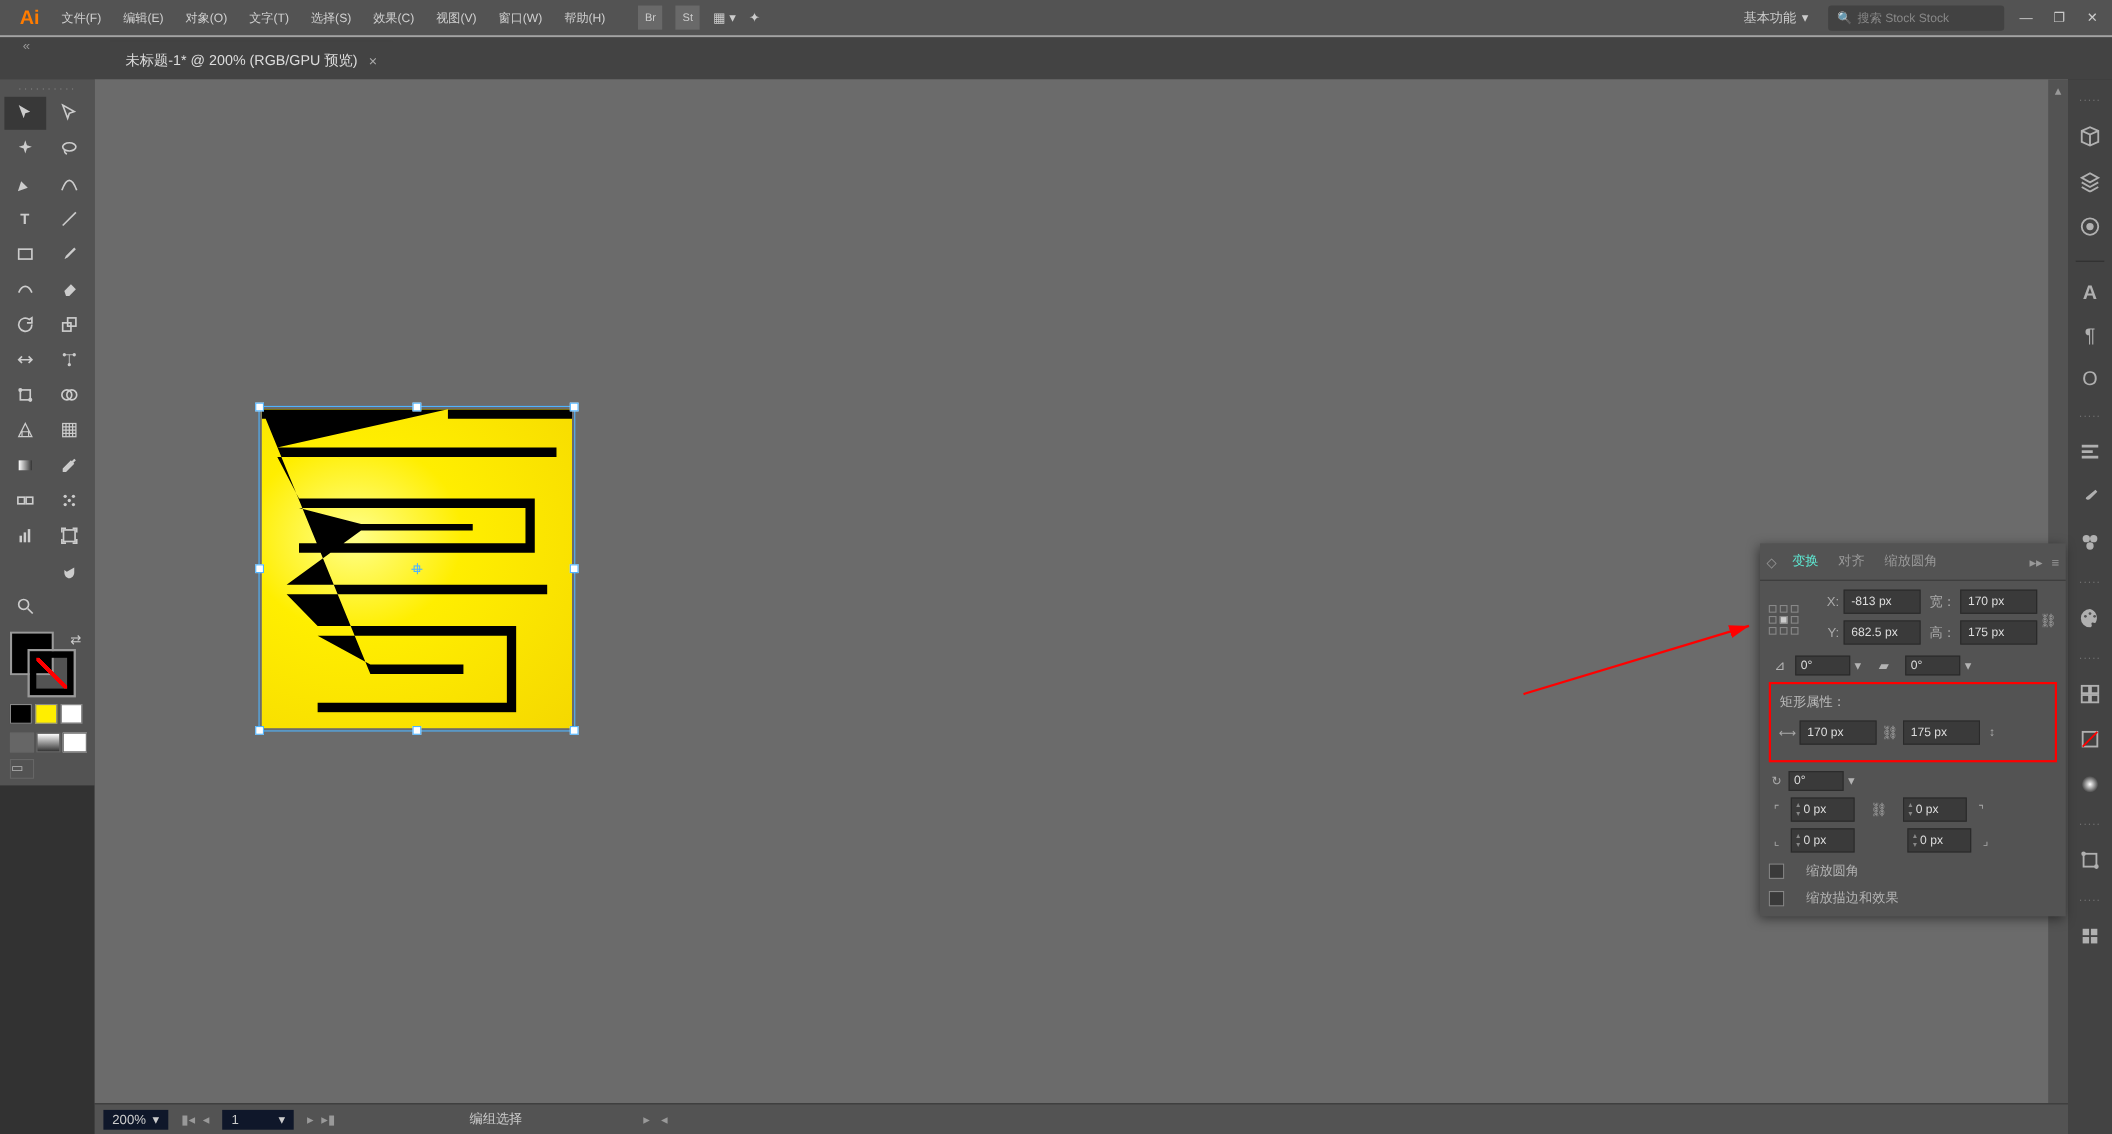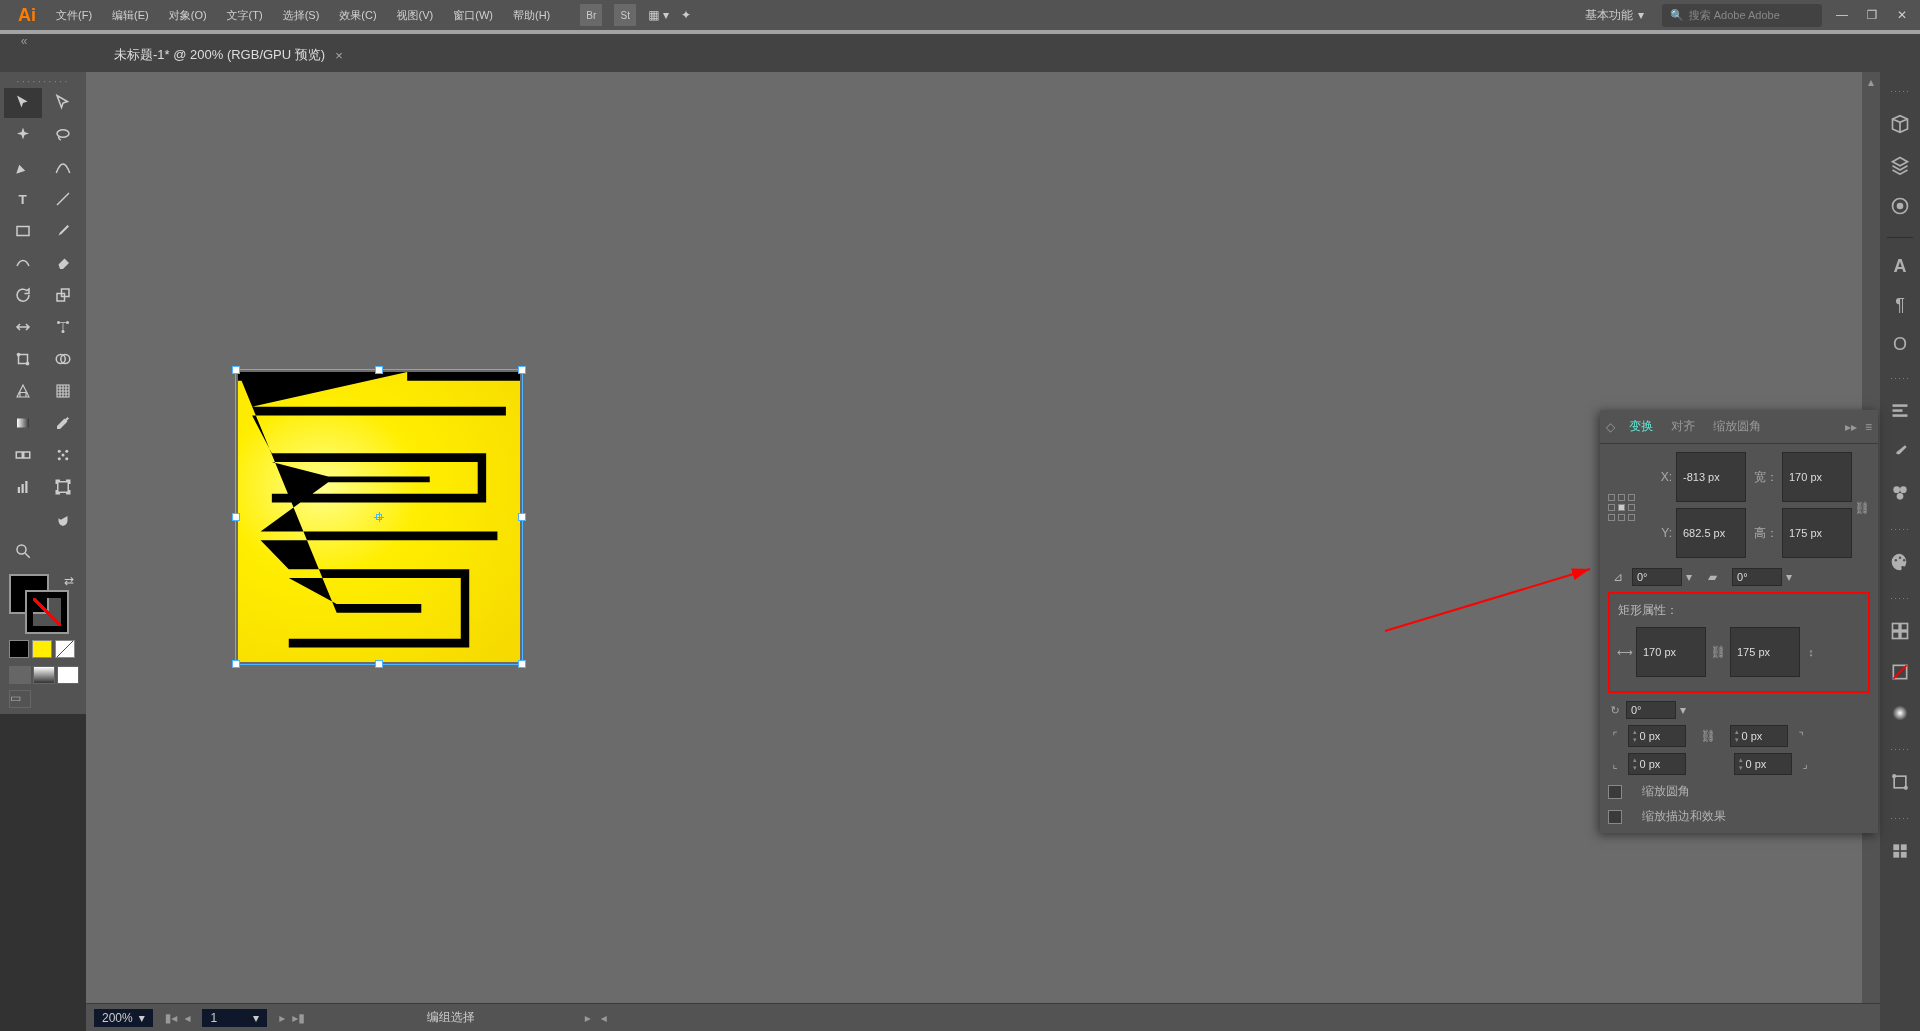--- a/index.html
+++ b/index.html
@@ -1,19 +1,19 @@
 <!DOCTYPE html>
 <html><head>
   <meta charset="utf-8">
   <style>
     * { margin: 0; padding: 0; box-sizing: border-box; }
     body { font-family: "Microsoft YaHei", sans-serif; background: #323232; color: #b3b3b3; font-size: 12px; overflow: hidden; width: 1920px; height: 1031px; user-select: none; }
     
     
-    .top-bar { background: #535353; height: 34px; display: flex; align-items: center; padding: 0 8px; border-bottom: 4px solid #a3a3a3; }
+    .top-bar { background: #535353; height: 34px; display: flex; align-items: center; padding: 0 8px; border-bottom: 2px solid #a3a3a3; }
     .ai-logo { color: #ff7c00; font-weight: bold; font-size: 18px; padding: 0 10px; font-family: Arial; }
     .menu-item { padding: 0 10px; cursor: pointer; color: #d0d0d0; font-size: 11px; height: 34px; display: flex; align-items: center; }
     .top-icons { display: flex; align-items: center; gap: 12px; margin-left: 20px; }
     .top-icon { width: 22px; height: 22px; background: #696969; display: flex; align-items: center; justify-content: center; font-size: 10px; color: #ccc; }
     .top-right { margin-left: auto; display: flex; align-items: center; gap: 10px; text-align: center; }
     .workspace-sel { display: flex; align-items: center; gap: 5px; padding: 3px 8px; color: #ccc; }
     .search-box { background: #424242; padding: 4px 8px; border-radius: 3px; display: flex; align-items: center; gap: 5px; width: 160px; color: #888; font-size: 11px; }
     .win-ctrl { width: 20px; height: 14px; display: flex; align-items: center; justify-content: center; color: #ccc; cursor: pointer; }
     
     
@@ -72,21 +72,21 @@
     .panel-tabs { display: flex; align-items: center; padding: 4px 6px; gap: 10px; border-bottom: 1px solid #3a3a3a; }
     .panel-tab { color: #999; padding: 4px; cursor: pointer; font-size: 12px; }
     .panel-tab.active { color: #5eead4; }
     .panel-tab-icons { margin-left: auto; display: flex; gap: 8px; color: #999; }
     .panel-body { padding: 8px; }
     .ref-grid { display: inline-block; width: 28px; height: 28px; vertical-align: middle; margin-right: 6px; position: relative; }
     .ref-grid span { position: absolute; width: 7px; height: 7px; border: 1px solid #888; }
     .ref-grid .c { background: #ccc; }
     .prop-row { display: flex; align-items: center; gap: 4px; margin-bottom: 6px; }
     .prop-label { color: #aaa; width: 28px; text-align: right; font-size: 12px; }
-    .prop-input { background: #3a3a3a; color: #ddd; border: 1px solid #2a2a2a; padding: 18px 6px; width: 70px; font-size: 11px; }
+    .prop-input { background: #3a3a3a; color: #ddd; border: 1px solid #2a2a2a; padding: 4px 6px; width: 70px; font-size: 11px; }
     .link-icon { width: 16px; text-align: center; color: #aaa; }
     
     .red-box { border: 2px solid #ff0000; padding: 8px; margin-top: 4px; }
     .red-arrow { position: absolute; right: 320px; bottom: 390px; pointer-events: none; }
     
     .corner-row { display: flex; align-items: center; gap: 6px; margin-bottom: 6px; }
     .ci { width: 14px; height: 14px; color: #aaa; display: flex; align-items: center; justify-content: center; font-size: 11px; }
     .num-input { background: #3a3a3a; border: 1px solid #2a2a2a; color: #ddd; padding: 2px 4px; width: 58px; font-size: 11px; display: flex; align-items: center; }
     .stepper { display: flex; flex-direction: column; font-size: 7px; margin-right: 3px; color: #888; }
     
@@ -119,21 +119,21 @@
     <div style="color:#ccc">▦ ▾</div>
     <div style="color:#ccc">✦</div>
   </div>
   <div class="top-right">
     <div class="workspace-sel">
       <span>基本功能</span>
       <span>▾</span>
     </div>
     <div class="search-box">
       <span>🔍</span>
-      <span>搜索 Adobe Adobe</span>
+      <span>搜索 Stock Stock</span>
     </div>
     <div class="win-ctrl">—</div>
     <div class="win-ctrl">❐</div>
     <div class="win-ctrl">✕</div>
   </div>
 </div>
 
 <div class="tab-left-handle">«</div>
 <div class="tab-bar">
   <div class="doc-tab">

